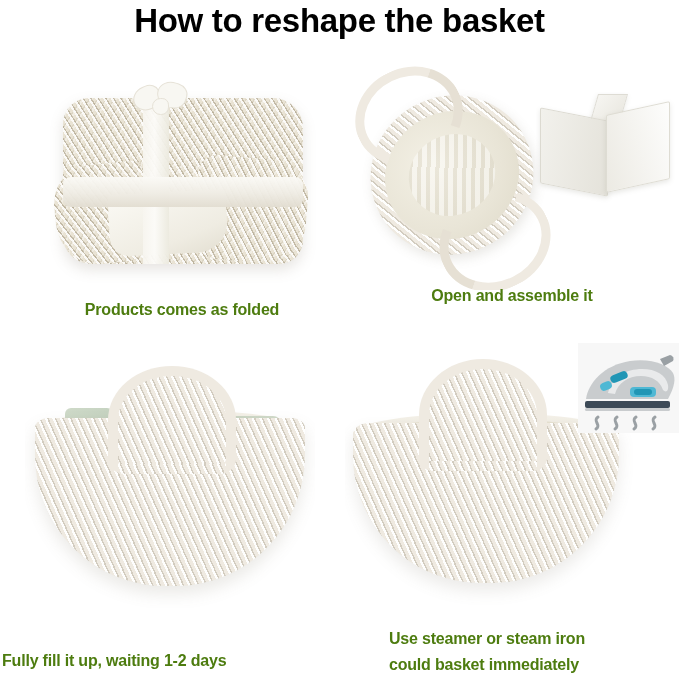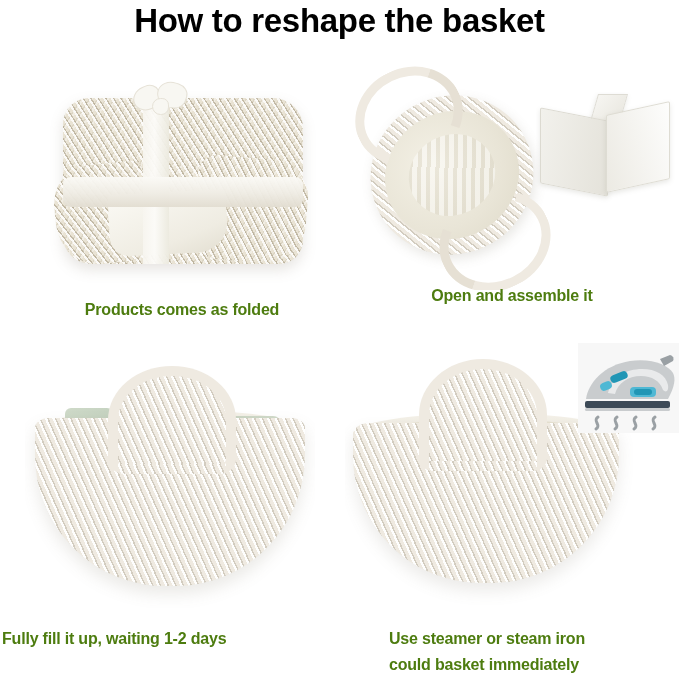--- a/index.html
+++ b/index.html
@@ -9,21 +9,21 @@
 
   .title{position:absolute;left:0;top:2px;width:679px;text-align:center;
          font-size:33px;font-weight:bold;color:#000000;letter-spacing:-.3px;
          font-family:"Liberation Sans",sans-serif;}
 
   .caption{position:absolute;color:#4d7c0f;font-weight:bold;font-size:16px;
            line-height:26px;letter-spacing:-.2px;}
 
   .cap-tl{left:22px;top:297px;width:320px;text-align:center;}
   .cap-tr{left:352px;top:283px;width:320px;text-align:center;}
-  .cap-bl{left:2px;top:626px;width:345px;text-align:left;}
+  .cap-bl{left:2px;top:648px;width:345px;text-align:left;}
   .cap-br{left:352px;top:626px;width:327px;text-align:left;margin-left:37px;}
 
   .photo{position:absolute;overflow:hidden;}
   .rope{
     background-color:#efeae1;
     background-image:
       repeating-linear-gradient(66deg, rgba(255,255,255,.95) 0 2.2px, rgba(168,160,142,.40) 2.2px 3.6px, rgba(255,255,255,0) 3.6px 7px);
   }
   .rope-fold{
     background-color:#e9e3d4;

